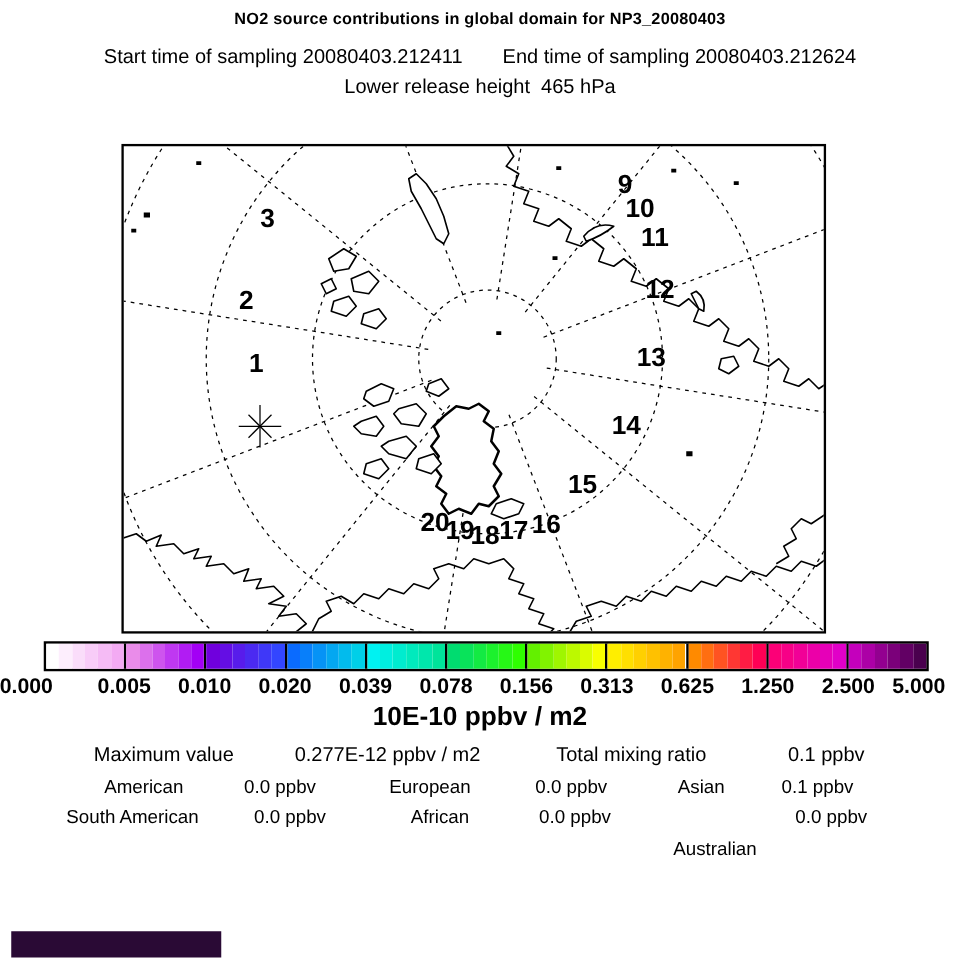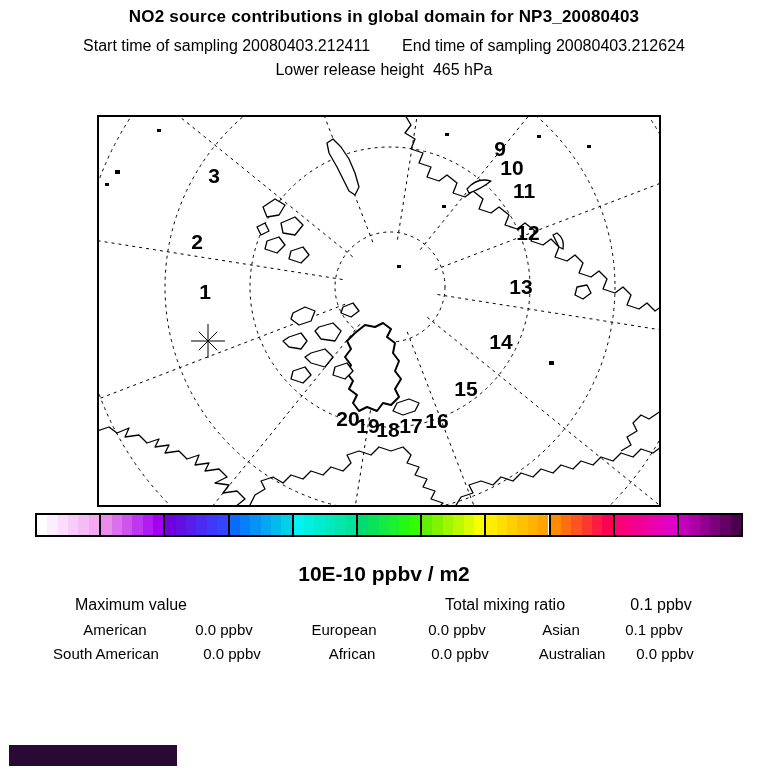--- a/index.html
+++ b/index.html
@@ -1,20 +1,20 @@
 <!DOCTYPE html>
 <html><head>
 <meta charset="utf-8">
 <style>
   html,body{margin:0;padding:0;background:#fff;}
   .page{position:relative;width:768px;height:768px;background:#fff;overflow:hidden;
         font-family:"Liberation Sans",sans-serif;color:#000;}
   
   .hdr-title{position:absolute;top:7px;left:0;width:768px;text-align:center;
-             font-weight:bold;font-size:17px;letter-spacing:.2px;}
+             font-weight:bold;font-size:13px;letter-spacing:.2px;}
   .hdr-line{position:absolute;left:0;width:768px;display:flex;justify-content:center;font-size:16px;}
   .hdr-line span{white-space:pre;}
   .l2{top:37px;gap:32px;}
   .l3{top:61px;gap:50px;}
   .l4{top:85px;}
   
   .map-svg{position:absolute;left:97px;top:115px;}
   .map-label{font-family:"Liberation Sans",sans-serif;font-weight:bold;font-size:21px;fill:#000;}
   
   .colorbar{position:absolute;left:35px;top:513px;width:708px;height:24px;display:flex;
@@ -233,37 +233,52 @@
       </div>
       <div class="cb-seg">
         <div class="cb-cell" style="background: rgb(196, 0, 188);"></div>
         <div class="cb-cell" style="background: rgb(172, 0, 166);"></div>
         <div class="cb-cell" style="background: rgb(147, 0, 144);"></div>
         <div class="cb-cell" style="background: rgb(123, 0, 122);"></div>
         <div class="cb-cell" style="background: rgb(98, 0, 100);"></div>
         <div class="cb-cell" style="background: rgb(74, 0, 78);"></div>
       </div>
     </div>
+  <div class="cb-ticks">
+      <span class="cb-tick" style="left: 0px; transform: translateX(calc(-50% - 14px));">0.000</span>
+      <span class="cb-tick" style="left: 64.3636px; transform: translateX(calc(-50% + 0px));">0.005</span>
+      <span class="cb-tick" style="left: 128.727px; transform: translateX(calc(-50% + 0px));">0.010</span>
+      <span class="cb-tick" style="left: 193.091px; transform: translateX(calc(-50% + 0px));">0.020</span>
+      <span class="cb-tick" style="left: 257.455px; transform: translateX(calc(-50% + 0px));">0.039</span>
+      <span class="cb-tick" style="left: 321.818px; transform: translateX(calc(-50% + 0px));">0.078</span>
+      <span class="cb-tick" style="left: 386.182px; transform: translateX(calc(-50% + 0px));">0.156</span>
+      <span class="cb-tick" style="left: 450.545px; transform: translateX(calc(-50% + 0px));">0.313</span>
+      <span class="cb-tick" style="left: 514.909px; transform: translateX(calc(-50% + 0px));">0.625</span>
+      <span class="cb-tick" style="left: 579.273px; transform: translateX(calc(-50% + 0px));">1.250</span>
+      <span class="cb-tick" style="left: 643.636px; transform: translateX(calc(-50% + 0px));">2.500</span>
+      <span class="cb-tick" style="left: 708px; transform: translateX(calc(-50% - 8px));">5.000</span>
+    </div>
   <div class="cb-unit">10E-10 ppbv / m2</div>
 
   <div class="stats-1">
     <span class="s-maxlabel">Maximum value</span>
+    <span class="s-maxval">0.277E-12 ppbv / m2</span>
     <span class="s-ratiolabel">Total mixing ratio</span>
     <span class="s-ratioval">0.1 ppbv</span>
   </div>
   <div class="stats-regions">
       <span style="left: 115px; top: 621px;">American</span>
       <span style="left: 224px; top: 621px;">0.0 ppbv</span>
       <span style="left: 344px; top: 621px;">European</span>
       <span style="left: 457px; top: 621px;">0.0 ppbv</span>
       <span style="left: 561px; top: 621px;">Asian</span>
       <span style="left: 654px; top: 621px;">0.1 ppbv</span>
       <span style="left: 106px; top: 645px;">South American</span>
       <span style="left: 232px; top: 645px;">0.0 ppbv</span>
       <span style="left: 352px; top: 645px;">African</span>
       <span style="left: 460px; top: 645px;">0.0 ppbv</span>
-      <span style="left: 572px; top: 645px;">Australian</span>
+      <span style="left: 572px; top: 671px;">Australian</span>
       <span style="left: 665px; top: 645px;">0.0 ppbv</span>
     </div>
 
   <div class="dark-bar" style="background: rgb(42, 10, 53);"></div>
 
 </div>
 
 </body></html>

